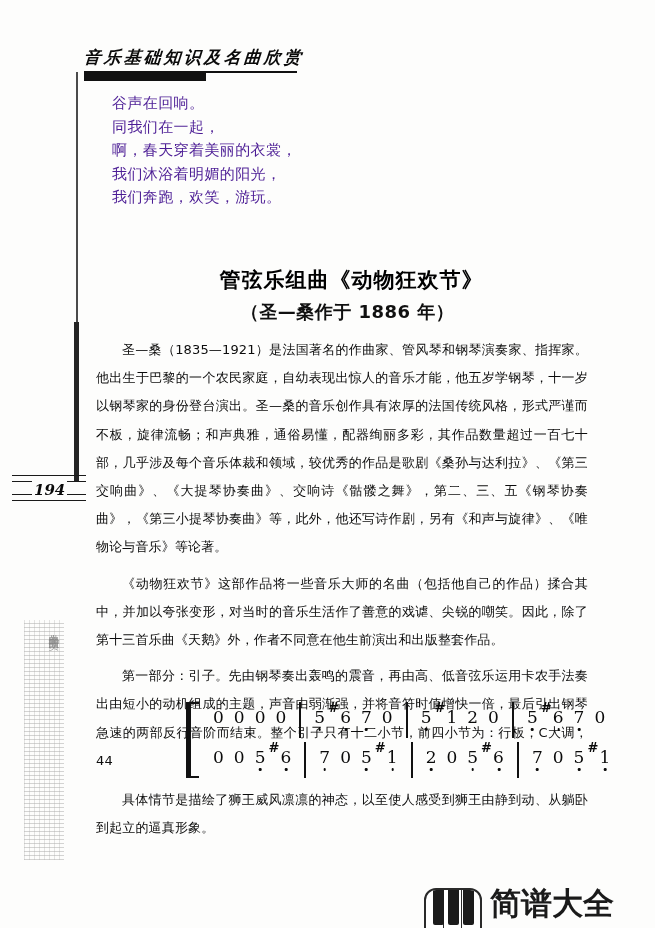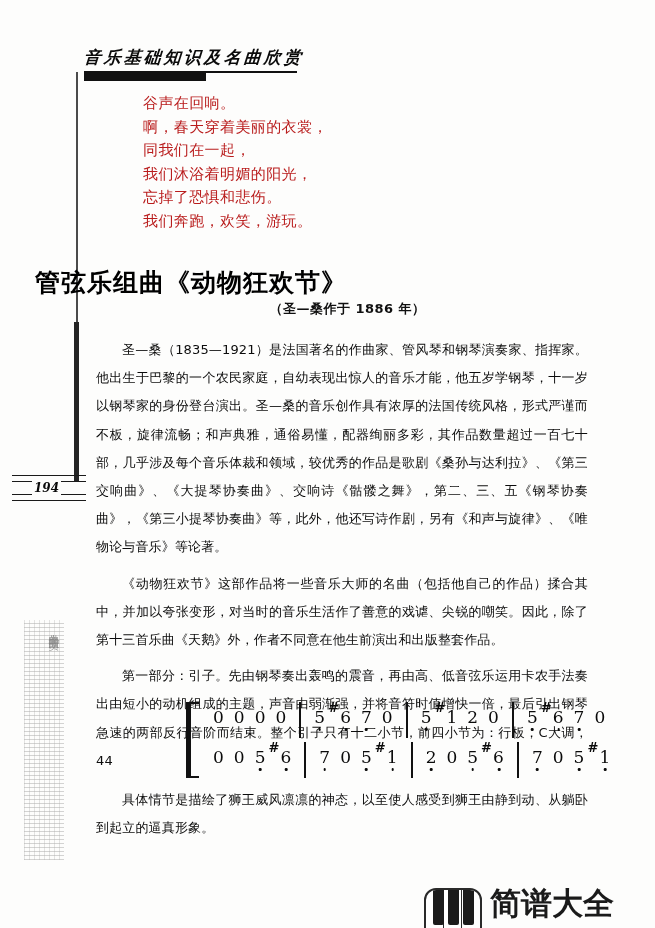--- a/index.html
+++ b/index.html
@@ -115,65 +115,65 @@
   .page-tab .rule.r2 { top: 9px;  }
   .page-tab .rule.r3 { top: 22px; }
   .page-tab .rule.r4 { top: 28px; }
   .page-tab .num {
     position: absolute;
     left: 20px;
     top: 9px;
     font-family: "DejaVu Serif", "Liberation Serif", serif;
     font-style: italic;
     font-weight: bold;
-    font-size: 12px;
+    font-size: 15px;
     letter-spacing: 0px;
     color: #0a0a0a;
     background: #fdfdfc;
     padding: 0 2px;
   }
 
   
   .poem {
     position: absolute;
     left: 112px;
     top: 92px;
     width: 420px;
   }
   .poem-line {
     font-size: 15px;
     line-height: 23.5px;
     letter-spacing: 0.4px;
-    color: #b91c1c;
-    white-space: nowrap;
-    margin-left: 31px;
+    color: #4c1d95;
+    white-space: nowrap;
   }
 
   
   .work-title {
     position: absolute;
     left: 0;
     top: 266px;
     width: 655px;
-    padding-left: 35px;
+    text-align: center;
+    padding-left: 48px;
     box-sizing: border-box;
-    font-size: 25px;
+    font-size: 21px;
     font-weight: bold;
     letter-spacing: 1px;
     color: #000;
   }
   .work-subtitle {
     position: absolute;
     left: 0;
     top: 300px;
     width: 655px;
     text-align: center;
     padding-left: 40px;
     box-sizing: border-box;
-    font-size: 13px;
+    font-size: 18px;
     font-weight: bold;
     letter-spacing: 0.5px;
     color: #101010;
   }
 
   
   .body {
     position: absolute;
     left: 96px;
     top: 336px;
@@ -332,24 +332,23 @@
   <div class="gutter-line seg2"></div>
 
   <div class="header-band">
     <div class="header-title">音乐基础知识及名曲欣赏</div>
     <div class="header-rule"></div>
   </div>
   <div class="header-block"></div>
 
   <div class="poem">
     <div class="poem-line">谷声在回响。</div>
+    <div class="poem-line">同我们在一起，</div>
     <div class="poem-line">啊，春天穿着美丽的衣裳，</div>
-    <div class="poem-line">同我们在一起，</div>
     <div class="poem-line">我们沐浴着明媚的阳光，</div>
-    <div class="poem-line">忘掉了恐惧和悲伤。</div>
     <div class="poem-line">我们奔跑，欢笑，游玩。</div>
   </div>
 
   <div class="work-title">管弦乐组曲《动物狂欢节》</div>
   <div class="work-subtitle">（圣—桑作于 1886 年）</div>
 
   <div class="page-tab">
     <div class="rule r1"></div>
     <div class="rule r2"></div>
     <div class="rule r3"></div>

